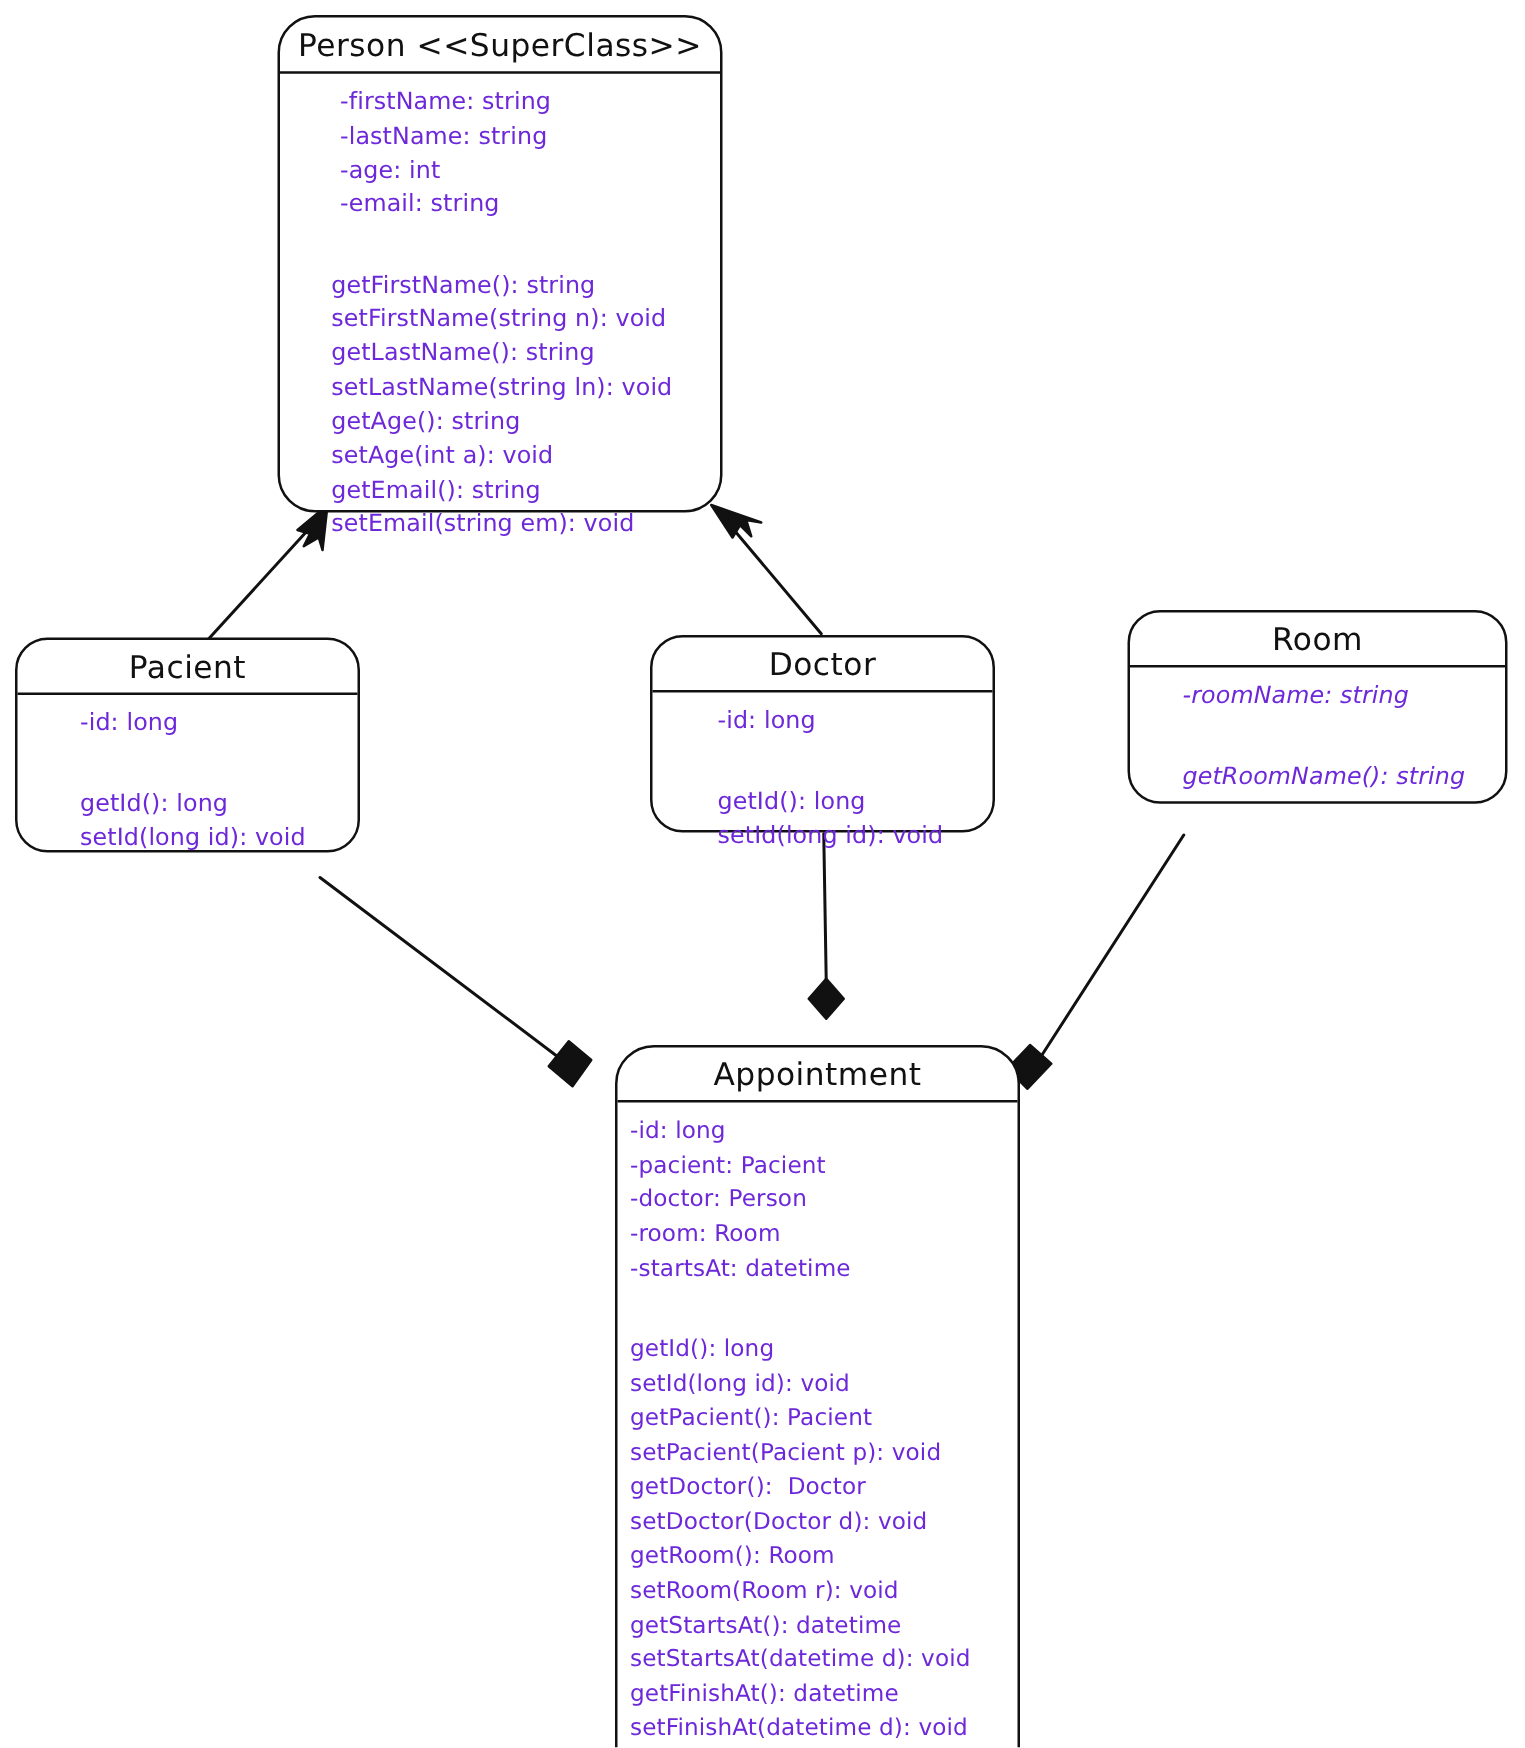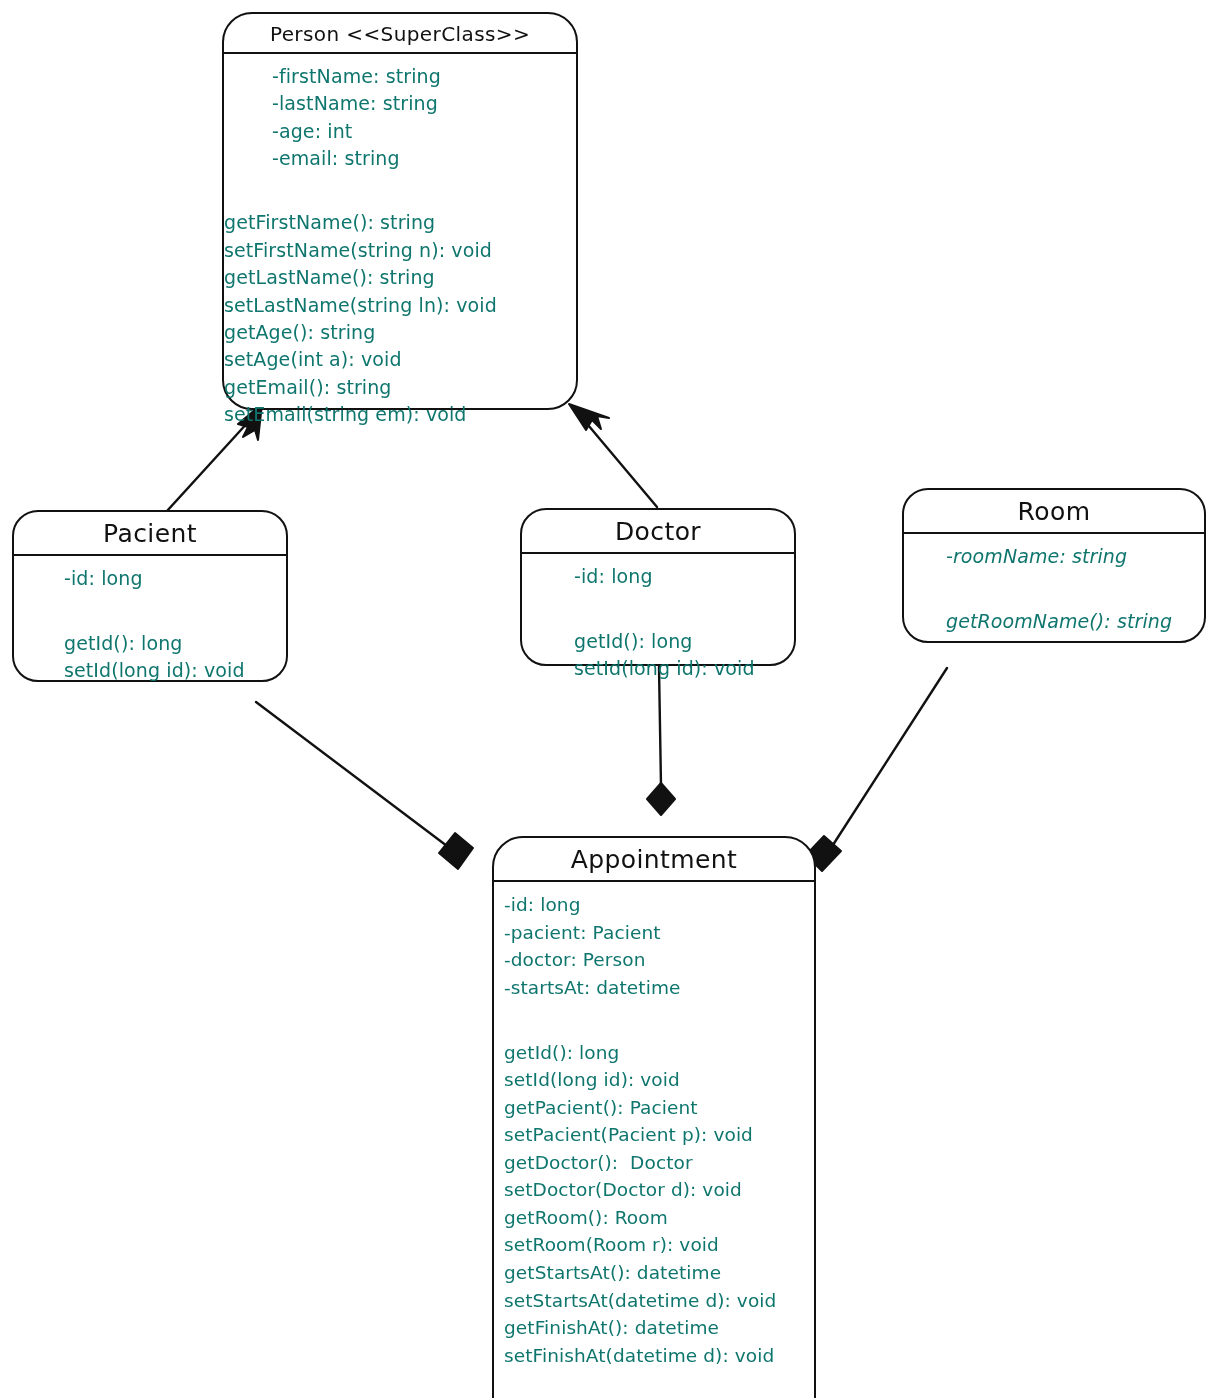--- a/index.html
+++ b/index.html
@@ -47,33 +47,33 @@
     height: 0;
     border-top: 2.2px solid #111111;
     margin: 0;
   }
   .section {
     padding: 9px 0 6px 0;
   }
   .member {
     font-family: "DejaVu Sans", sans-serif;
     font-size: 19px;
-    color: #0f766e;
+    color: #6d28d9;
     line-height: 1.44;
     white-space: pre;
     letter-spacing: 0.1px;
   }
   .gap {
     height: 22px;
   }
 
   
   #class-person   { left: 222px; top: 12px;  width: 356px; height: 398px; border-radius: 30px; }
-  #class-person .class-title { font-size: 20px; padding-top: 10px; }
-  #class-person .section { }
+  #class-person .class-title { font-size: 25px; padding-top: 10px; }
+  #class-person .section { padding-left: 41px; }
   #class-person .section.attrs { padding-left: 48px; }
 
   #class-pacient  { left: 12px;  top: 510px; width: 276px; height: 172px; }
   #class-pacient .section { padding-left: 50px; }
 
   #class-doctor   { left: 520px; top: 508px; width: 276px; height: 158px; }
   #class-doctor .section { padding-left: 52px; }
 
   #class-room     { left: 902px; top: 488px; width: 304px; height: 155px; }
   #class-room .section { padding-left: 42px; font-style: italic; }
@@ -175,20 +175,21 @@
     </div>
   </div>
 
   <div class="uml-class" id="class-appointment">
     <div class="class-title">Appointment</div>
     <div class="divider"></div>
     <div class="section">
       <div class="member">-id: long</div>
       <div class="member">-pacient: Pacient</div>
       <div class="member">-doctor: Person</div>
+      <div class="member">-room: Room</div>
       <div class="member">-startsAt: datetime</div>
     </div>
     <div class="gap"></div>
     <div class="section">
       <div class="member">getId(): long</div>
       <div class="member">setId(long id): void</div>
       <div class="member">getPacient(): Pacient</div>
       <div class="member">setPacient(Pacient p): void</div>
       <div class="member">getDoctor():  Doctor</div>
       <div class="member">setDoctor(Doctor d): void</div>

